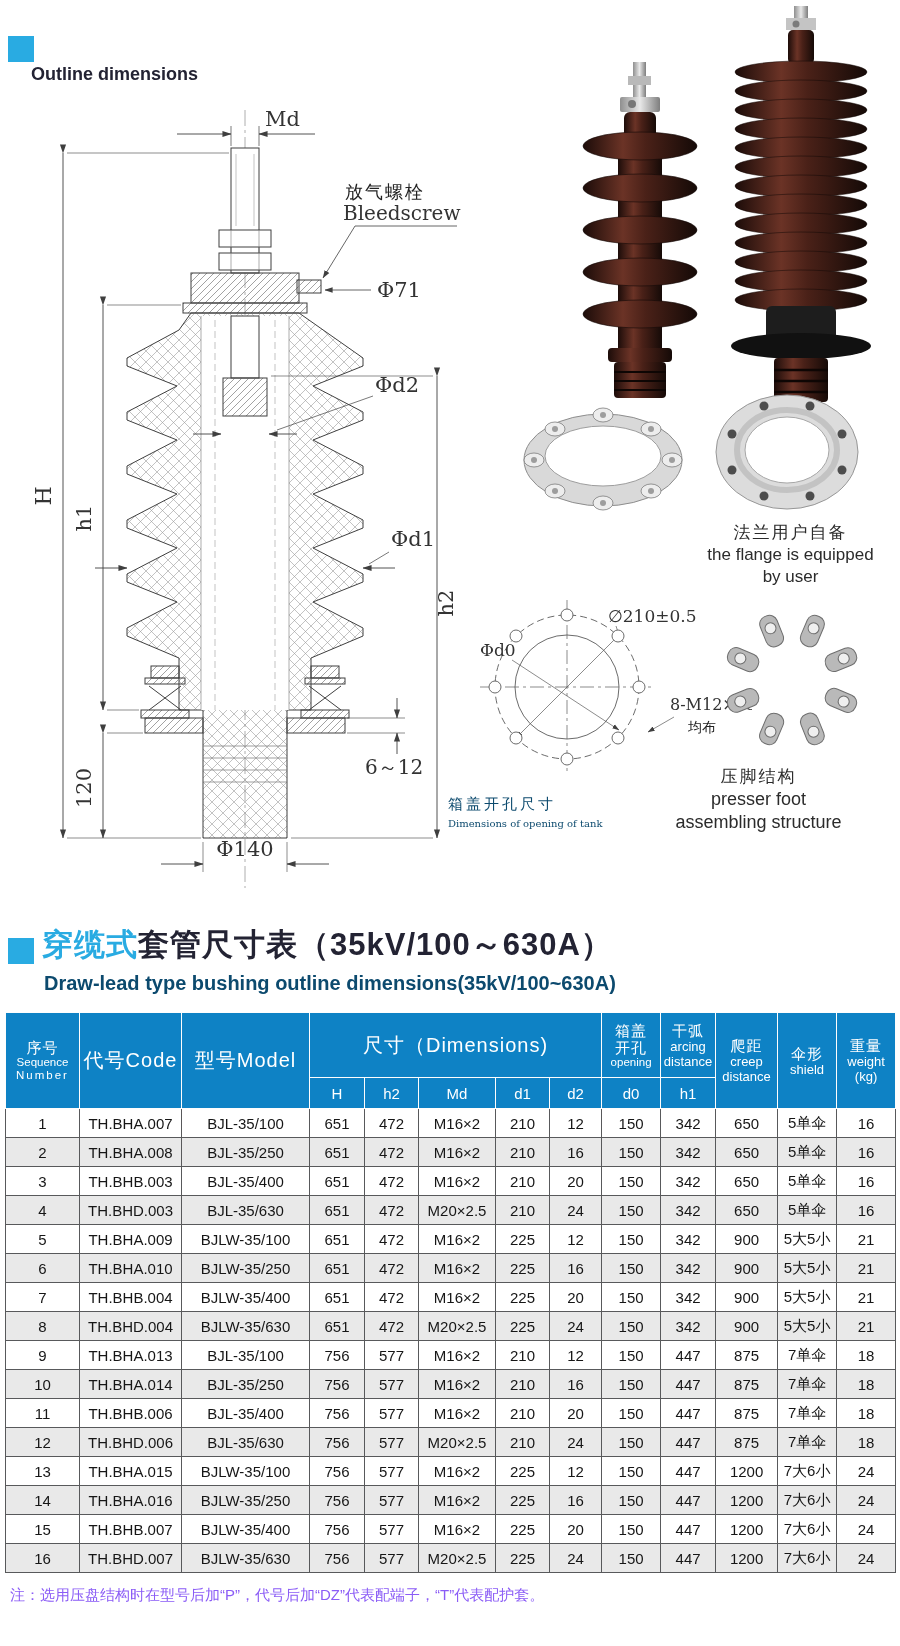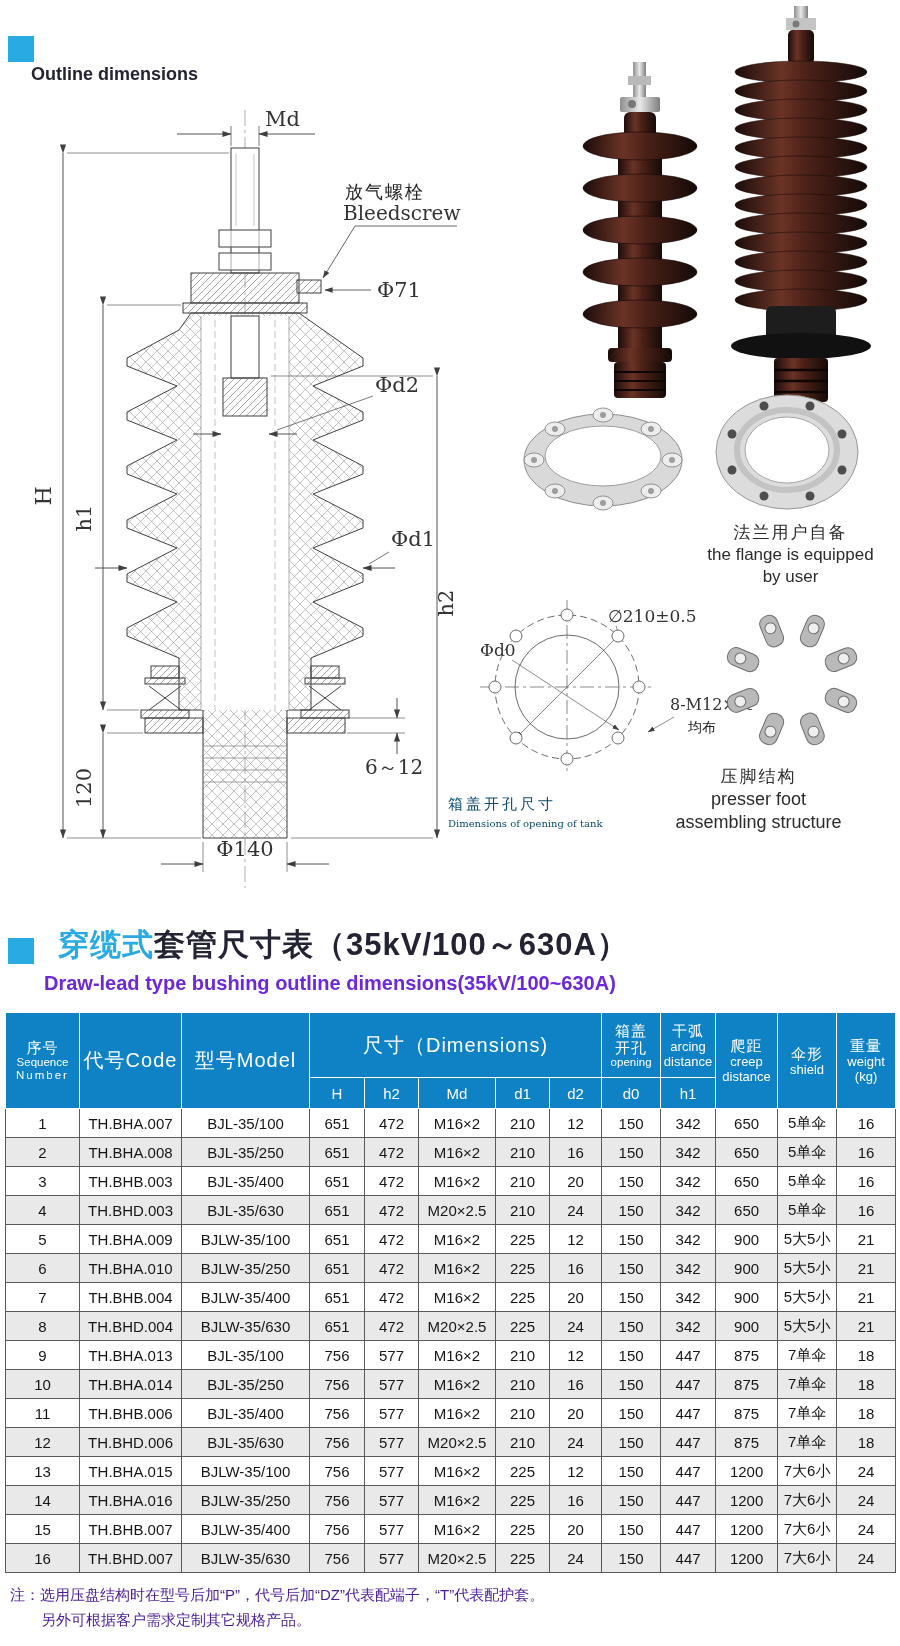--- a/index.html
+++ b/index.html
@@ -3,21 +3,21 @@
 <meta charset="utf-8">
 <style>
   html,body{margin:0;padding:0;background:#fff;}
   body{font-family:"Liberation Sans",sans-serif;color:#222;}
   #page{position:relative;width:900px;height:1646px;background:#fff;overflow:hidden;margin:0 auto;}
   .abs{position:absolute;}
   
   .sec-sq{width:26px;height:26px;background:#29abe2;}
   .sec-title{font-size:31px;font-weight:bold;color:#232333;letter-spacing:1px;line-height:34px;white-space:nowrap;}
   .sec-sub{font-size:18px;font-weight:bold;color:#232333;}
-  .sec2-sub{font-size:20px;font-weight:bold;color:#6d28d9;}
+  .sec2-sub{font-size:20px;font-weight:bold;color:#0c4a6e;}
   .blue-txt{color:#29abe2;}
   
   .cap{ text-align:center;line-height:22px;font-size:17px;color:#2b2b2b;}
   .cap .cn{letter-spacing:2px;}
   .cap-gray{color:#0c4a6e;line-height:20px;}
   .cap-gray .cn{font-size:15px;letter-spacing:3px;}
   .cap-gray .en{font-size:10px;font-family:"DejaVu Serif",serif;}
   
   .cad{font-family:"DejaVu Serif",serif;fill:#333;}
   .cnlab{font-family:"Liberation Sans",sans-serif;fill:#222;}
@@ -26,21 +26,21 @@
   table.dim thead th{background:#0e82c5;color:#fff;border:1px solid #fdfdfd;font-weight:normal;padding:0;vertical-align:middle;text-align:center;}
   table.dim thead tr.r1 th{height:64px;}
   table.dim thead tr.r2 th{height:30px;font-size:15px;}
   table.dim tbody td{border:1px solid #58595b;background:#fff;text-align:center;vertical-align:middle;font-size:15px;color:#161616;height:28px;padding:0;}
   table.dim tbody tr:nth-child(even) td{background:#e9e9e9;}
   .hcn{font-size:15px;letter-spacing:1px;display:block;line-height:17px;}
   .hen{font-size:11.5px;display:block;line-height:13px;}
   .hen2{font-size:13px;display:block;line-height:15px;}
   .hbig{font-size:20px;letter-spacing:1px;}
   
-  .notes{font-size:15px;color:#4c1d95;line-height:25px;}
+  .notes{font-size:15px;color:#8b5cf6;line-height:25px;}
   .notes .l2{padding-left:31px;}
 </style>
 </head>
 <body>
 
 <div id="page">
 
   <div class="abs sec-sq" style="left:8px;top:36px;"></div>
   <div class="abs sec-sub" style="left:31px;top:64px;">Outline dimensions</div>
 
@@ -333,21 +333,21 @@
     <use href="#clip" transform="translate(110,32) rotate(23)"></use>
     <use href="#clip" transform="translate(138,60) rotate(68)"></use>
   </svg>
   <div class="abs cap" style="left:656px;top:765px;width:205px;line-height:23px;">
     <div class="cn">压脚结构</div>
     <div style="font-size:18px;">presser  foot</div>
     <div style="font-size:18px;">assembling  structure</div>
   </div>
 
   <div class="abs sec-sq" style="left:8px;top:938px;"></div>
-  <div class="abs sec-title" style="left:58px;top:928px;">
+  <div class="abs sec-title" style="left:42px;top:928px;">
     <span class="blue-txt">穿缆式</span><span>套管尺寸表（35kV/100～630A）</span>
   </div>
   <div class="abs sec2-sub" style="left:44px;top:972px;">Draw-lead type bushing outline dimensions(35kV/100~630A)</div>
 
   <table class="dim abs" style="left:5px;top:1012px;">
     <colgroup>
       <col style="width:74px">
         <col style="width:102px">
         <col style="width:128px">
       <col style="width:55px">
@@ -645,16 +645,15 @@
           <td>447</td>
           <td>1200</td>
           <td>7大6小</td>
           <td>24</td>
         </tr>
       </tbody>
   </table>
 
   <div class="abs notes" style="left:10px;top:1582px;width:880px;">
     <div>注：选用压盘结构时在型号后加“P”，代号后加“DZ”代表配端子，“T”代表配护套。</div>
-    <div class="l2">另外可根据客户需求定制其它规格产品。</div>
   </div>
 
 </div>
 
 </body></html>

